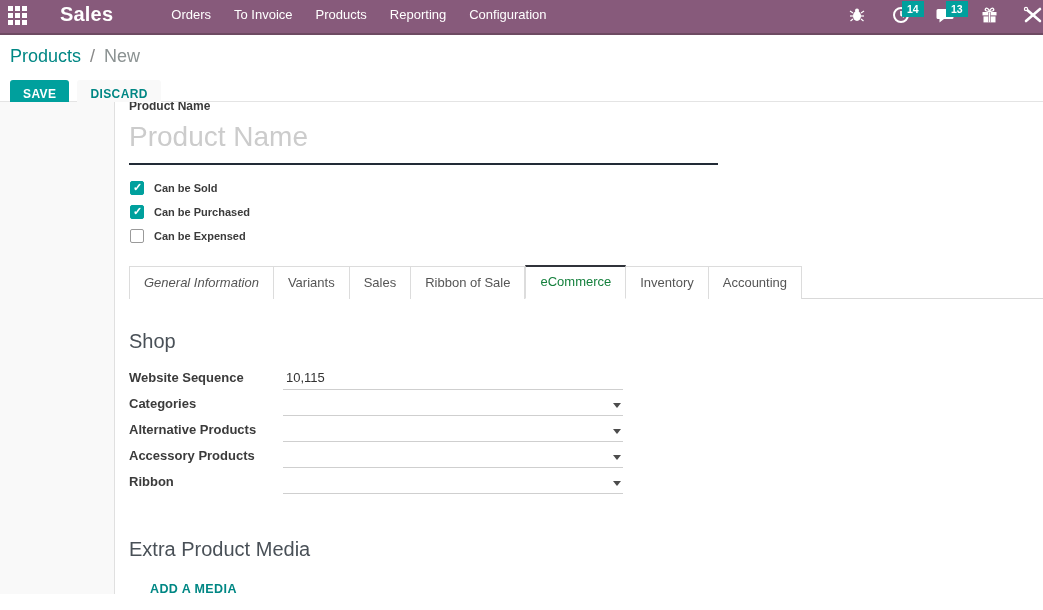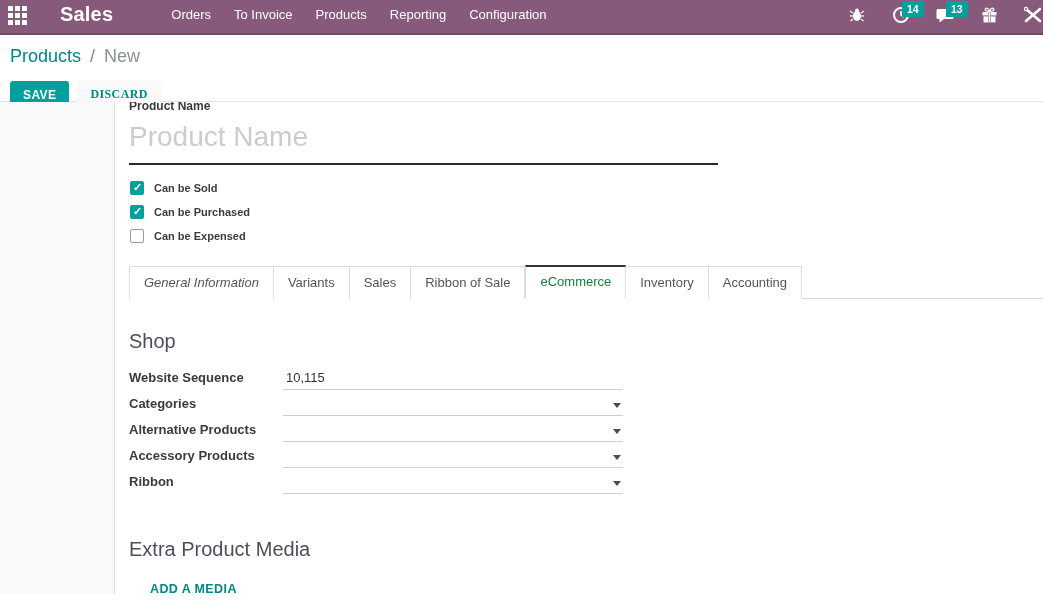--- a/index.html
+++ b/index.html
@@ -24,27 +24,27 @@
            border-radius:0; }
   .tools-wrap { margin-right:-10px; }
 
   
   .control-panel { height:67px; background:#fff; border-bottom:1px solid #e4e4e4;
                    padding:11px 0 0 10px; }
   .breadcrumb { font-size:18px; }
   .breadcrumb .bc-link { color:#008784; cursor:pointer; }
   .breadcrumb .bc-sep { color:#888; margin:0 4px; }
   .breadcrumb .bc-current { color:#8b9292; }
-  .cp-buttons { margin-top:13px; display:flex; align-items:center; }
+  .cp-buttons { margin-top:13px; display:flex; align-items:flex-start; }
   .btn-save { background:#00A09D; color:#fff; border:none; font-size:12px; font-weight:bold;
               padding:7px 13px; border-radius:3px; letter-spacing:.4px; cursor:pointer;
               font-family:"Liberation Sans", sans-serif; }
   .btn-discard { background:#f9f9f9; color:#008784; border:none; font-size:12px; font-weight:bold;
                  padding:7px 13px; margin-left:8px; border-radius:3px; letter-spacing:.4px;
-                 cursor:pointer; font-family:Liberation Serif, serif; }
+                 cursor:pointer; font-family:Liberation Sans, sans-serif; }
 
   
   .content { display:flex; height:492px; }
   .left-rail { width:115px; background:#f9f9f9; border-right:1px solid #e0e0e0; }
   .sheet { flex:1; background:#fff; padding-left:14px; overflow:hidden; }
 
   .name-label { font-size:12px; font-weight:bold; color:#3b3b3b; margin-top:-3px; }
   .name-input { display:block; width:589px; border:none; border-bottom:2px solid #222b36;
                 font-size:28px; color:#555; padding:8px 0 10px; outline:none;
                 font-family:"Liberation Sans", sans-serif; }

